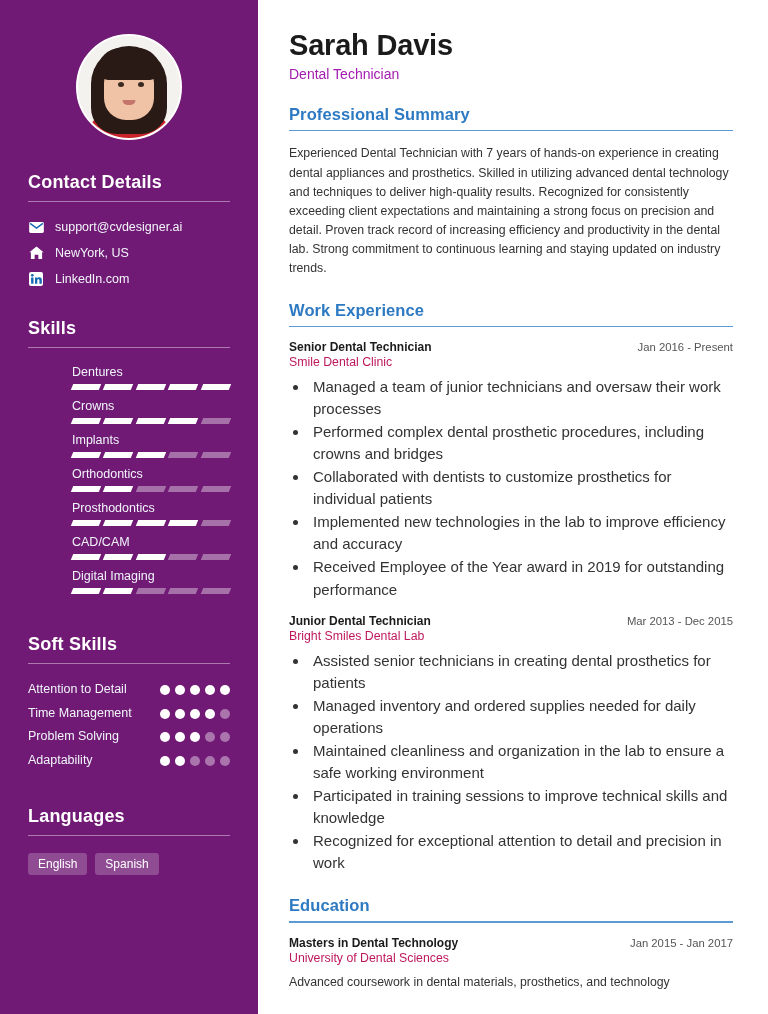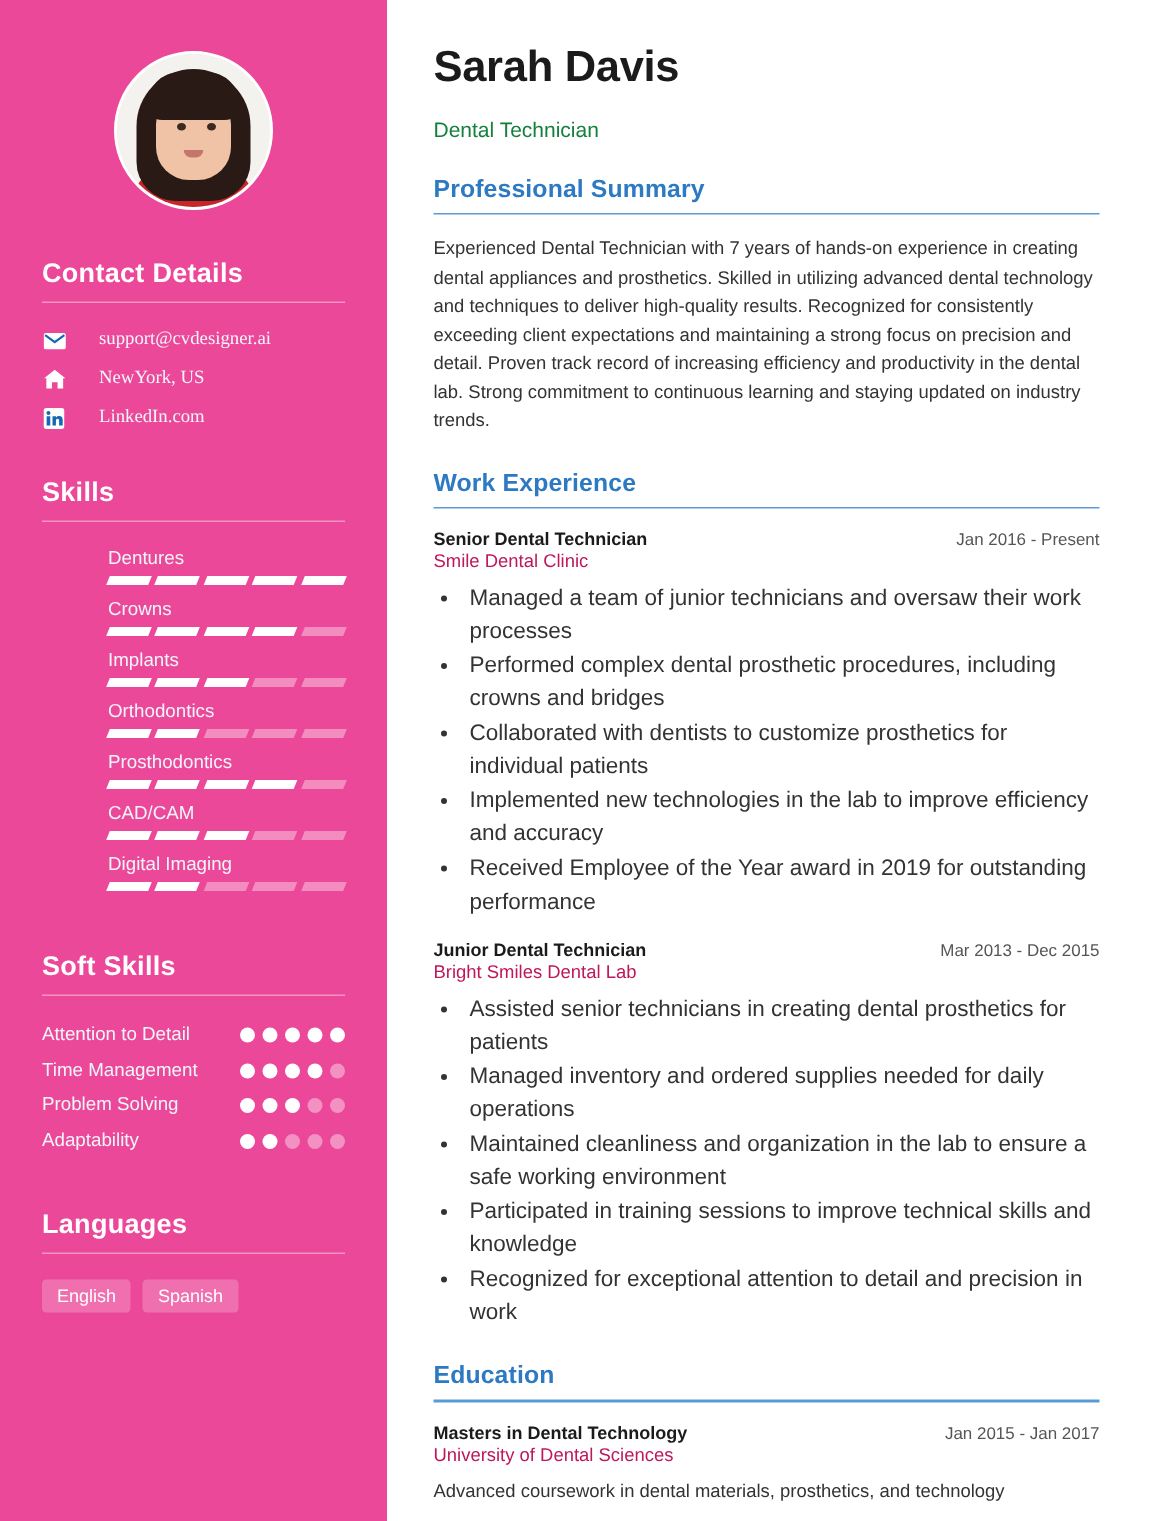--- a/index.html
+++ b/index.html
@@ -17,21 +17,21 @@
     width: 768px;
     height: 1014px;
     display: flex;
     background: #ffffff;
   }
 
   
   .sidebar {
     width: 258px;
     min-width: 258px;
-    background: #ec4899;
+    background: #701a75;
     color: #ffffff;
     padding: 0 28px;
     position: relative;
   }
 
   .avatar-wrap {
     display: flex;
     justify-content: center;
     padding-top: 34px;
     padding-bottom: 28px;
@@ -89,21 +89,21 @@
     padding-bottom: 8px;
     margin-top: 4px;
   }
   .side-rule {
     height: 1px;
     background: rgba(255,255,255,.42);
     margin-bottom: 17px;
   }
 
   .contact-list { display: flex; flex-direction: column; gap: 10px; }
-  .contact-row { display: flex; align-items: flex-start; gap: 22px; font-family: Liberation Serif, serif; }
+  .contact-row { display: flex; align-items: flex-end; gap: 11px; }
   .contact-ico {
     width: 16px; min-width:16px; height: 16px;
     display: flex; align-items: center; justify-content: center;
   }
   .contact-ico svg { display:block; }
   .contact-txt { font-size: 12.5px; color: #f2f6fa; line-height: 1.1; }
 
   .block-gap { height: 27px; }
 
   .skill-item { margin-bottom: 3px; margin-left: 44px; }
@@ -156,22 +156,22 @@
 
   .name {
     font-size: 29px;
     font-weight: bold;
     color: #1b1b1b;
     letter-spacing: -.2px;
     line-height: 1.1;
   }
   .job-title {
     font-size: 14px;
-    color: #15803d;
-    margin-top: 16px;
+    color: #a21caf;
+    margin-top: 4px;
     margin-bottom: 23px;
   }
 
   .sec-heading {
     font-size: 16.5px;
     font-weight: bold;
     color: #2e7ac2;
     letter-spacing: .1px;
     margin-bottom: 6px;
   }

